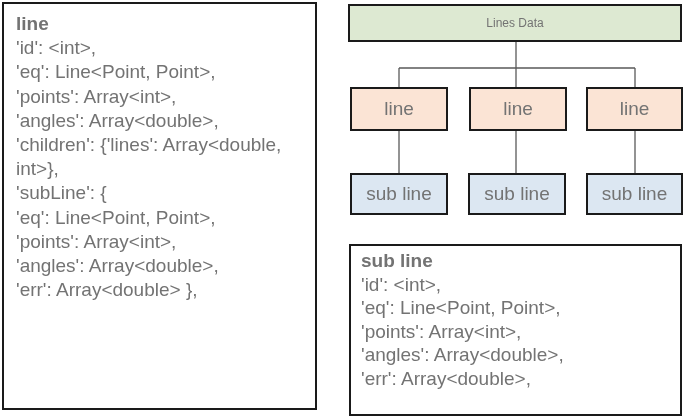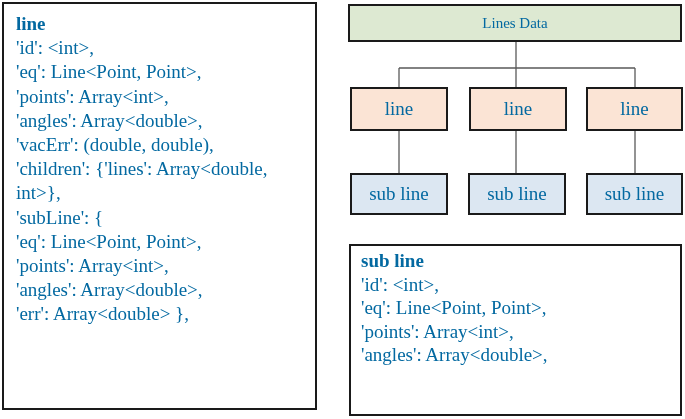--- a/index.html
+++ b/index.html
@@ -2,22 +2,22 @@
 <html style="--root-fill: #dde9d2; --line-fill: #fbe4d5; --subline-fill: #dce7f2; --box-border: #1a1a1a; --connector: #595959;"><head>
 <meta charset="utf-8">
 <style>
   html, body { margin: 0; padding: 0; background: #fff; }
   * { box-sizing: border-box; }
   .canvas {
     position: relative;
     width: 685px;
     height: 419px;
     background: #ffffff;
-    font-family: Liberation Serif, serif;
-    color: #0369a1;
+    font-family: Liberation Sans, sans-serif;
+    color: #737373;
     overflow: hidden;
   }
   .struct-box {
     position: absolute;
     background: #ffffff;
     border: 2px solid #1a1a1a;
     font-size: 19px;
     line-height: 24.2px;
     white-space: nowrap;
   }
@@ -38,21 +38,21 @@
     border: 2px solid #1a1a1a;
     display: flex;
     align-items: center;
     justify-content: center;
     font-size: 19px;
   }
   .node.root {
     left: 348px; top: 4px;
     width: 334px; height: 38px;
     background: var(--root-fill, #dde9d2);
-    font-size: 15px;
+    font-size: 12px;
   }
   .node.line-node {
     top: 87px; width: 98px; height: 44px;
     background: var(--line-fill, #fbe4d5);
   }
   .node.subline-node {
     top: 173px; width: 98px; height: 42px;
     background: var(--subline-fill, #dce7f2);
   }
   #line-node-0 { left: 350px; }
@@ -77,21 +77,20 @@
 <body>
 
 <div class="canvas">
 
   <div class="struct-box" id="line-struct-box">
     <div class="struct-title">line</div>
     <div class="struct-line">'id': &lt;int&gt;,</div>
     <div class="struct-line">'eq': Line&lt;Point, Point&gt;,</div>
     <div class="struct-line">'points': Array&lt;int&gt;,</div>
     <div class="struct-line">'angles': Array&lt;double&gt;,</div>
-    <div class="struct-line">'vacErr': (double, double),</div>
     <div class="struct-line">'children': {'lines': Array&lt;double,</div>
     <div class="struct-line">int&gt;},</div>
     <div class="struct-line">'subLine': {</div>
     <div class="struct-line">'eq': Line&lt;Point, Point&gt;,</div>
     <div class="struct-line">'points': Array&lt;int&gt;,</div>
     <div class="struct-line">'angles': Array&lt;double&gt;,</div>
     <div class="struct-line">'err': Array&lt;double&gt; },</div>
   </div>
 
   <svg class="connectors" viewBox="0 0 685 419" xmlns="http://www.w3.org/2000/svg">
@@ -113,15 +112,16 @@
   <div class="node subline-node" id="subline-node-0">sub line</div>
   <div class="node subline-node" id="subline-node-1">sub line</div>
   <div class="node subline-node" id="subline-node-2">sub line</div>
 
   <div class="struct-box" id="subline-struct-box">
     <div class="struct-title">sub line</div>
     <div class="struct-line">'id': &lt;int&gt;,</div>
     <div class="struct-line">'eq': Line&lt;Point, Point&gt;,</div>
     <div class="struct-line">'points': Array&lt;int&gt;,</div>
     <div class="struct-line">'angles': Array&lt;double&gt;,</div>
+    <div class="struct-line">'err': Array&lt;double&gt;,</div>
   </div>
 
 </div>
 
 </body></html>

